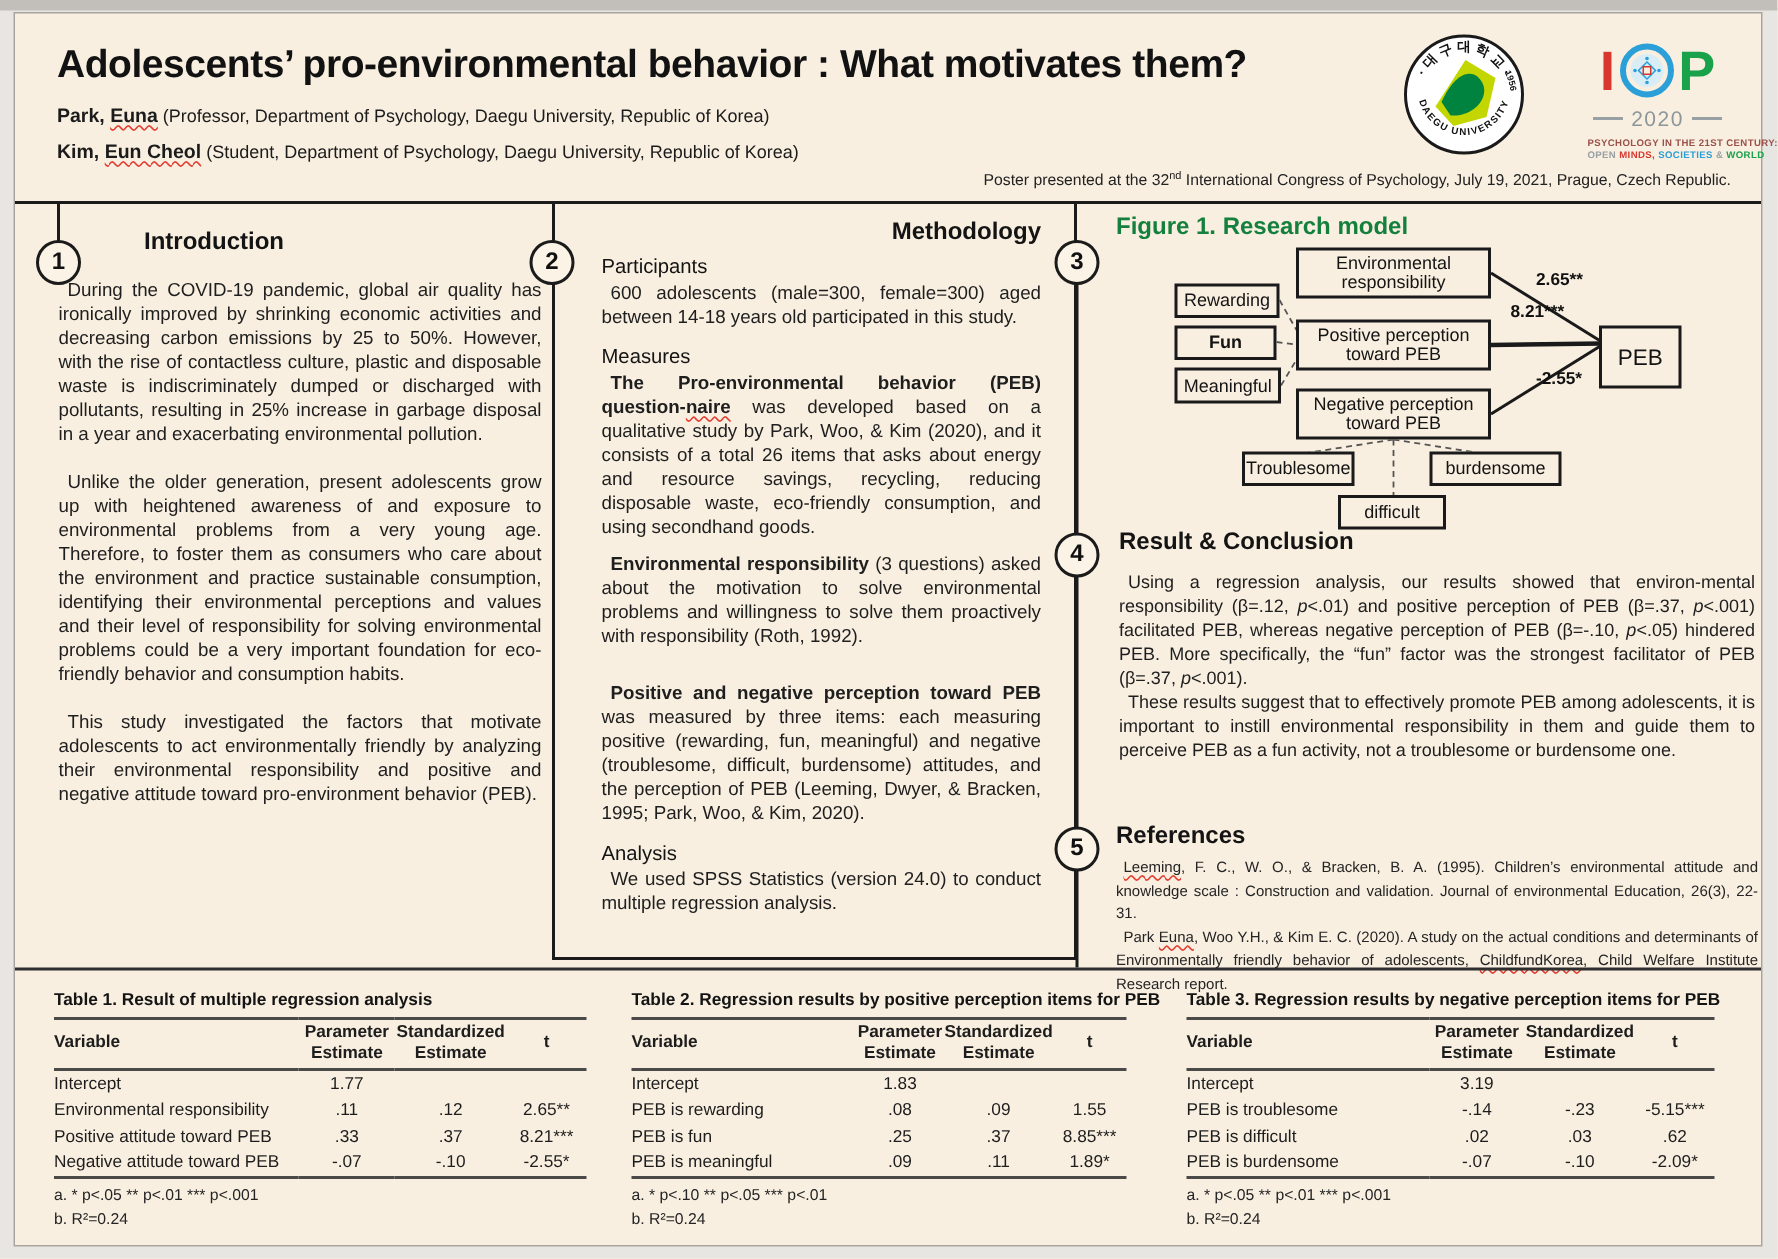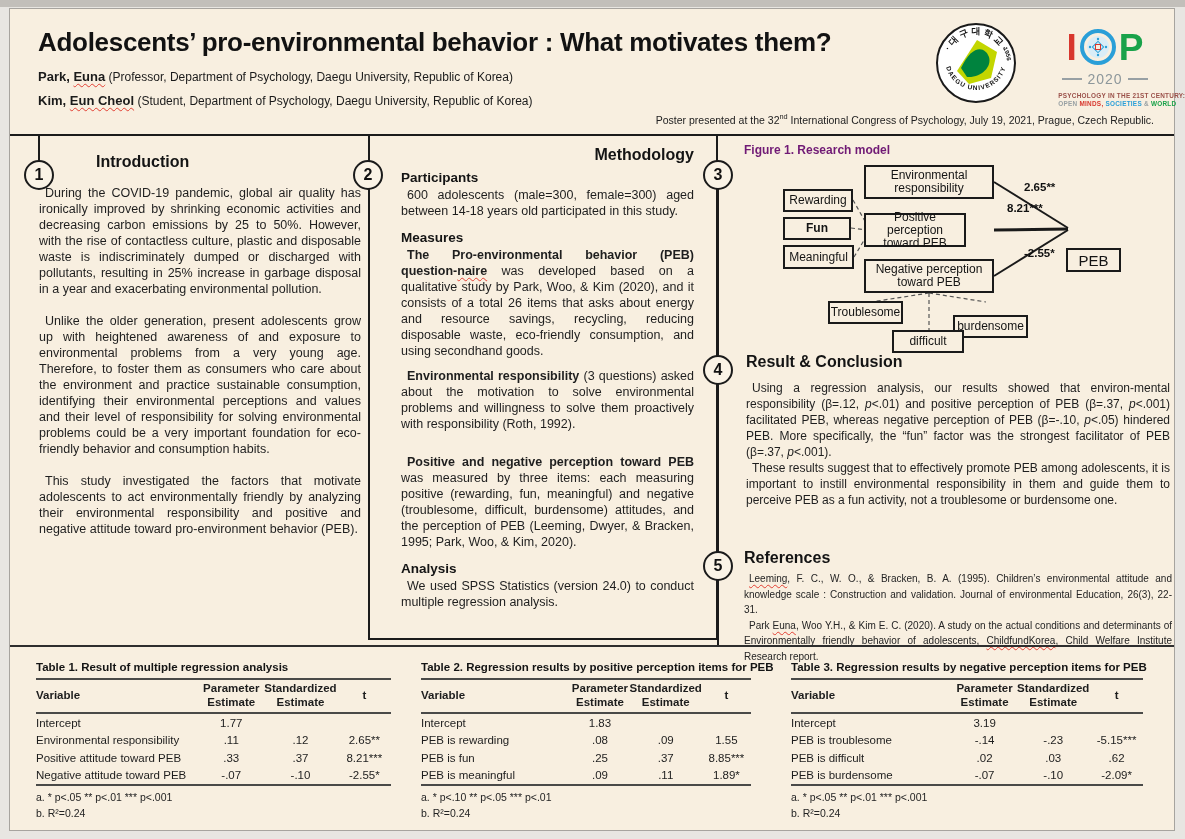--- a/index.html
+++ b/index.html
@@ -51,42 +51,42 @@
 
   
   .sec-h{font-size:16px;font-weight:bold;color:#141414;}
   .body-p{font-size:12.5px;line-height:16px;text-align:justify;text-indent:6px;color:#1e1e1e;}
   .intro{position:absolute;left:29px;top:144px;width:322px;z-index:2;}
   .intro .sec-h{margin-left:57px;margin-bottom:14px;}
   .intro .body-p{margin:0 0 16px 0;}
 
   .method-content{position:absolute;left:33px;top:12px;width:293px;}
   .method-content .sec-h{margin-bottom:6px;text-align:right;}
-  .sub-h{font-size:13.5px;font-weight:bold;margin-top:11px;margin-bottom:2px;color:#141414;}
+  .sub-h{font-size:13.5px;font-weight:normal;margin-top:11px;margin-bottom:2px;color:#141414;}
   .method-content .body-p{margin:0 0 2px 0;font-size:12.5px;}
 
   
   .figure{position:absolute;left:711px;top:130px;width:466px;height:218px;z-index:4;}
-  .fig-caption{position:absolute;left:23px;top:4px;font-size:12px;font-weight:bold;color:#701a75;}
+  .fig-caption{position:absolute;left:23px;top:4px;font-size:16px;font-weight:bold;color:#15803d;}
   .fig-svg{position:absolute;left:0;top:0;width:466px;height:218px;}
   .fbox{
     position:absolute;border:2px solid #1a1a1a;background:#f8efe0;box-sizing:border-box;
     display:flex;align-items:center;justify-content:center;text-align:center;
     font-size:12px;line-height:13px;color:#141414;padding:1px 2px;
   }
   .fbox.bold{font-weight:bold;}
   .fb-rewarding{left:62px;top:50px;width:70px;height:23px;}
   .fb-fun{left:62px;top:78px;width:68px;height:23px;}
   .fb-meaningful{left:62px;top:106px;width:71px;height:24px;}
   .fb-env{left:143px;top:26px;width:130px;height:34px;}
-  .fb-pos{left:143px;top:74px;width:102px;height:34px;}
+  .fb-pos{left:143px;top:74px;width:130px;height:34px;}
   .fb-neg{left:143px;top:120px;width:130px;height:34px;}
-  .fb-peb{left:345px;top:78px;width:55px;height:24px;font-size:15px;margin-top:31px;}
+  .fb-peb{left:345px;top:78px;width:55px;height:42px;font-size:15px;}
   .fb-troublesome{left:107px;top:162px;width:75px;height:23px;}
-  .fb-burdensome{left:232px;top:176px;width:75px;height:23px;}
+  .fb-burdensome{left:232px;top:162px;width:88px;height:23px;}
   .fb-difficult{left:171px;top:191px;width:72px;height:23px;}
   .coef{position:absolute;font-size:11.5px;font-weight:600;color:#111;}
   .coef-env{left:303px;top:42px;} .coef-pos{left:286px;top:63px;} .coef-neg{left:303px;top:108px;}
 
   
   .result{position:absolute;left:736px;top:344px;width:424px;z-index:2;}
   .result .sec-h{margin-bottom:9px;}
   .result .body-p{font-size:12px;margin:0;}
   .refs{position:absolute;left:734px;top:540px;width:428px;z-index:2;}
   .refs .sec-h{margin-bottom:4px;}

